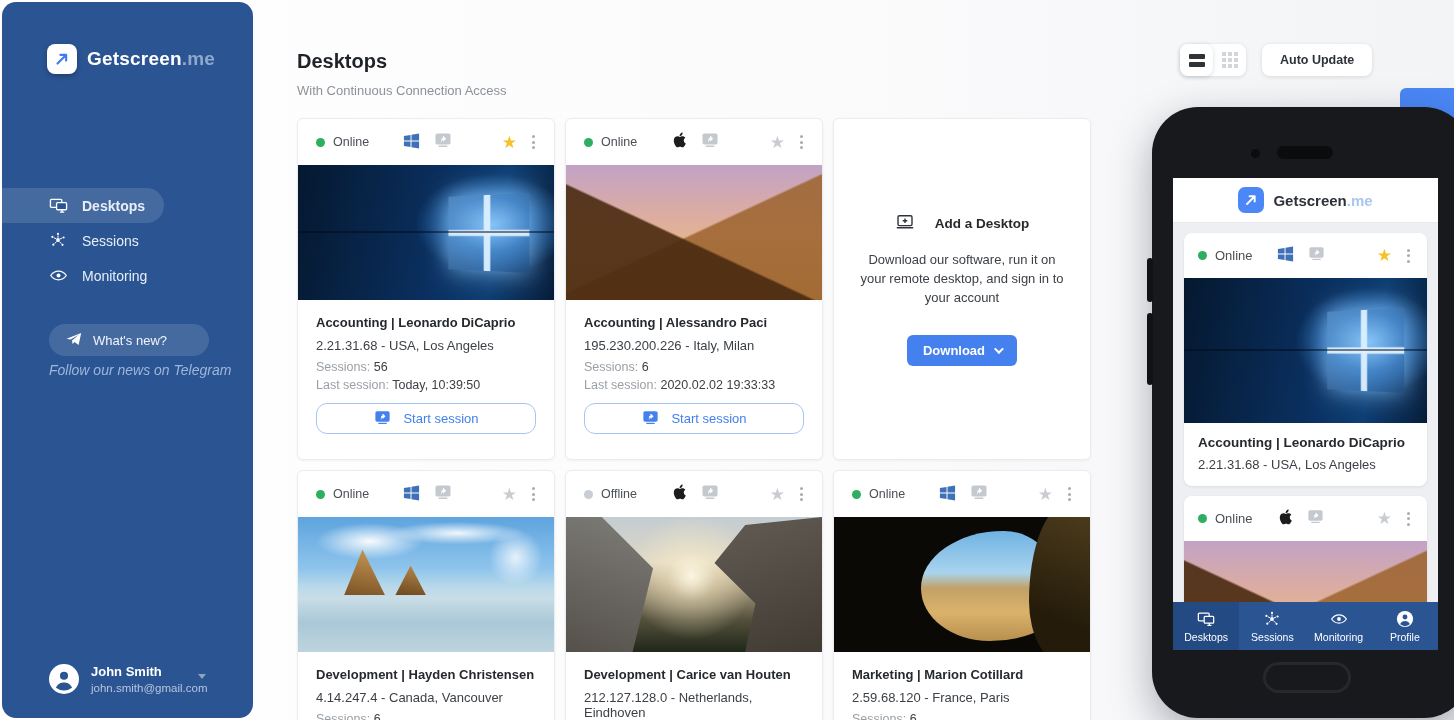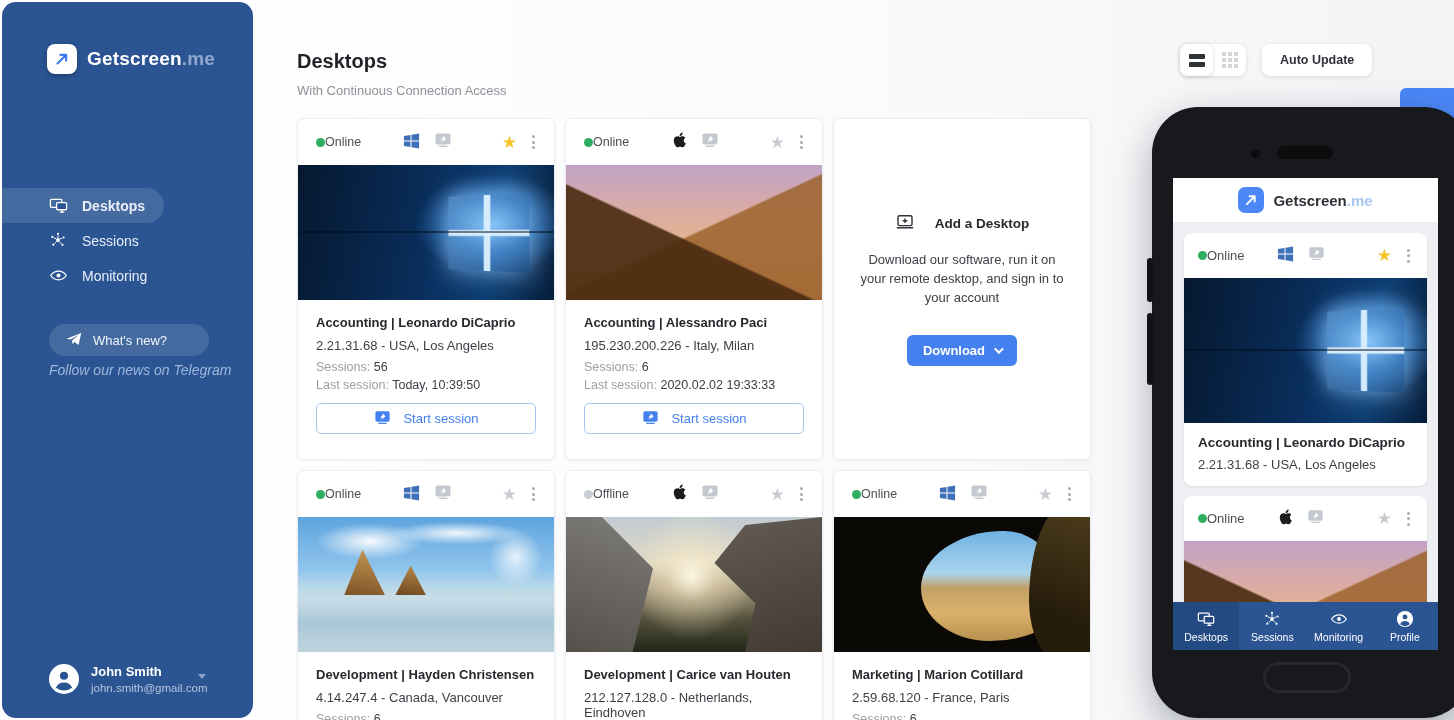--- a/index.html
+++ b/index.html
@@ -36,37 +36,37 @@
   .ic-rows span { width:16px; height:5px; background:#2e3338; border-radius:1px; }
   .ic-grid { display:grid; grid-template-columns:repeat(3,4px); grid-gap:2px; }
   .ic-grid span { width:4px; height:4px; background:#d2d5d9; }
   .auto-update { position:absolute; left:1009px; top:44px; height:32px; padding:0 18px; background:#fff; border:none; border-radius:8px; box-shadow:0 1px 4px rgba(40,50,60,.14); font-size:12.5px; font-weight:bold; color:#2e3238; font-family:inherit; cursor:pointer; }
 
   .grid { position:absolute; left:44px; top:118px; width:794px; display:flex; flex-wrap:wrap; gap:10px 10px; }
   .card { width:258px; background:#fff; border:1px solid #eaecef; border-radius:6px; box-shadow:0 1px 3px rgba(30,40,50,.05); overflow:hidden; }
   .card.r1 { height:342px; }
   .card.r2 { height:342px; }
   .card-head { height:46px; display:flex; align-items:center; padding:0 14px 0 18px; }
-  .status { display:flex; align-items:center; gap:0; font-size:12.5px; color:#4a4f55; width:86px; }
+  .status { display:flex; align-items:center; gap:8px; font-size:12.5px; color:#4a4f55; width:86px; }
   .dot { width:9px; height:9px; border-radius:50%; background:#2fae5f; }
   .offline .dot { background:#c9ced4; }
   .head-icons { display:flex; align-items:center; gap:12px; flex:1; }
   .head-actions { display:flex; align-items:center; gap:10px; }
   .star { font-size:17px; color:#c9cdd2; cursor:pointer; line-height:1; }
   .star.fav { color:#f6c226; }
   .kebab { display:flex; flex-direction:column; gap:2.5px; padding:3px 5px; cursor:pointer; }
   .kebab span { width:3px; height:3px; border-radius:50%; background:#a9adb3; }
   .thumb { height:135px; position:relative; overflow:hidden; cursor:pointer; }
   .card-body { padding:15px 18px 0; }
   .card-title { font-size:13px; font-weight:bold; color:#26292d; margin-bottom:8px; }
   .card-loc { font-size:13px; color:#3c4147; margin-bottom:7px; }
   .meta { font-size:12.5px; margin-bottom:4px; }
   .meta .lbl { color:#9aa0a6; }
   .meta .val { color:#3c4147; }
-  .start-btn { margin-top:11px; width:100%; height:31px; background:#fff; border:1px solid #a7c5f2; border-radius:5px; display:flex; align-items:center; justify-content:center; gap:11px; font-size:13px; color:#417fed; font-family:inherit; cursor:pointer; }
+  .start-btn { margin-top:11px; width:100%; height:31px; background:#fff; border:1px solid #a7c5f2; border-radius:11px; display:flex; align-items:center; justify-content:center; gap:11px; font-size:13px; color:#417fed; font-family:inherit; cursor:pointer; }
 
   .add-card { width:258px; height:342px; background:#fff; border:1px solid #eaecef; border-radius:6px; box-shadow:0 1px 3px rgba(30,40,50,.05); display:flex; flex-direction:column; align-items:center; justify-content:center; text-align:center; padding:0 26px; }
   .add-title-row { display:flex; align-items:center; gap:20px; font-size:13.5px; font-weight:bold; color:#26292d; margin-bottom:16px; }
   .add-desc { font-size:13px; color:#3c4147; line-height:1.45; margin-bottom:27px; }
   .dl-btn { height:31px; padding:0 16px; background:#4481ee; color:#fff; border:none; border-radius:6px; font-size:13px; font-weight:bold; font-family:inherit; display:flex; align-items:center; gap:9px; cursor:pointer; }
   .chev { width:7px; height:7px; border-right:2px solid #fff; border-bottom:2px solid #fff; transform:rotate(45deg) translateY(-2px); }
 
   
   .wp-win10 { background:
     radial-gradient(ellipse 42% 52% at 76% 44%, rgba(150,210,255,.95) 0%, rgba(70,150,230,.55) 38%, rgba(20,70,140,0) 72%),

